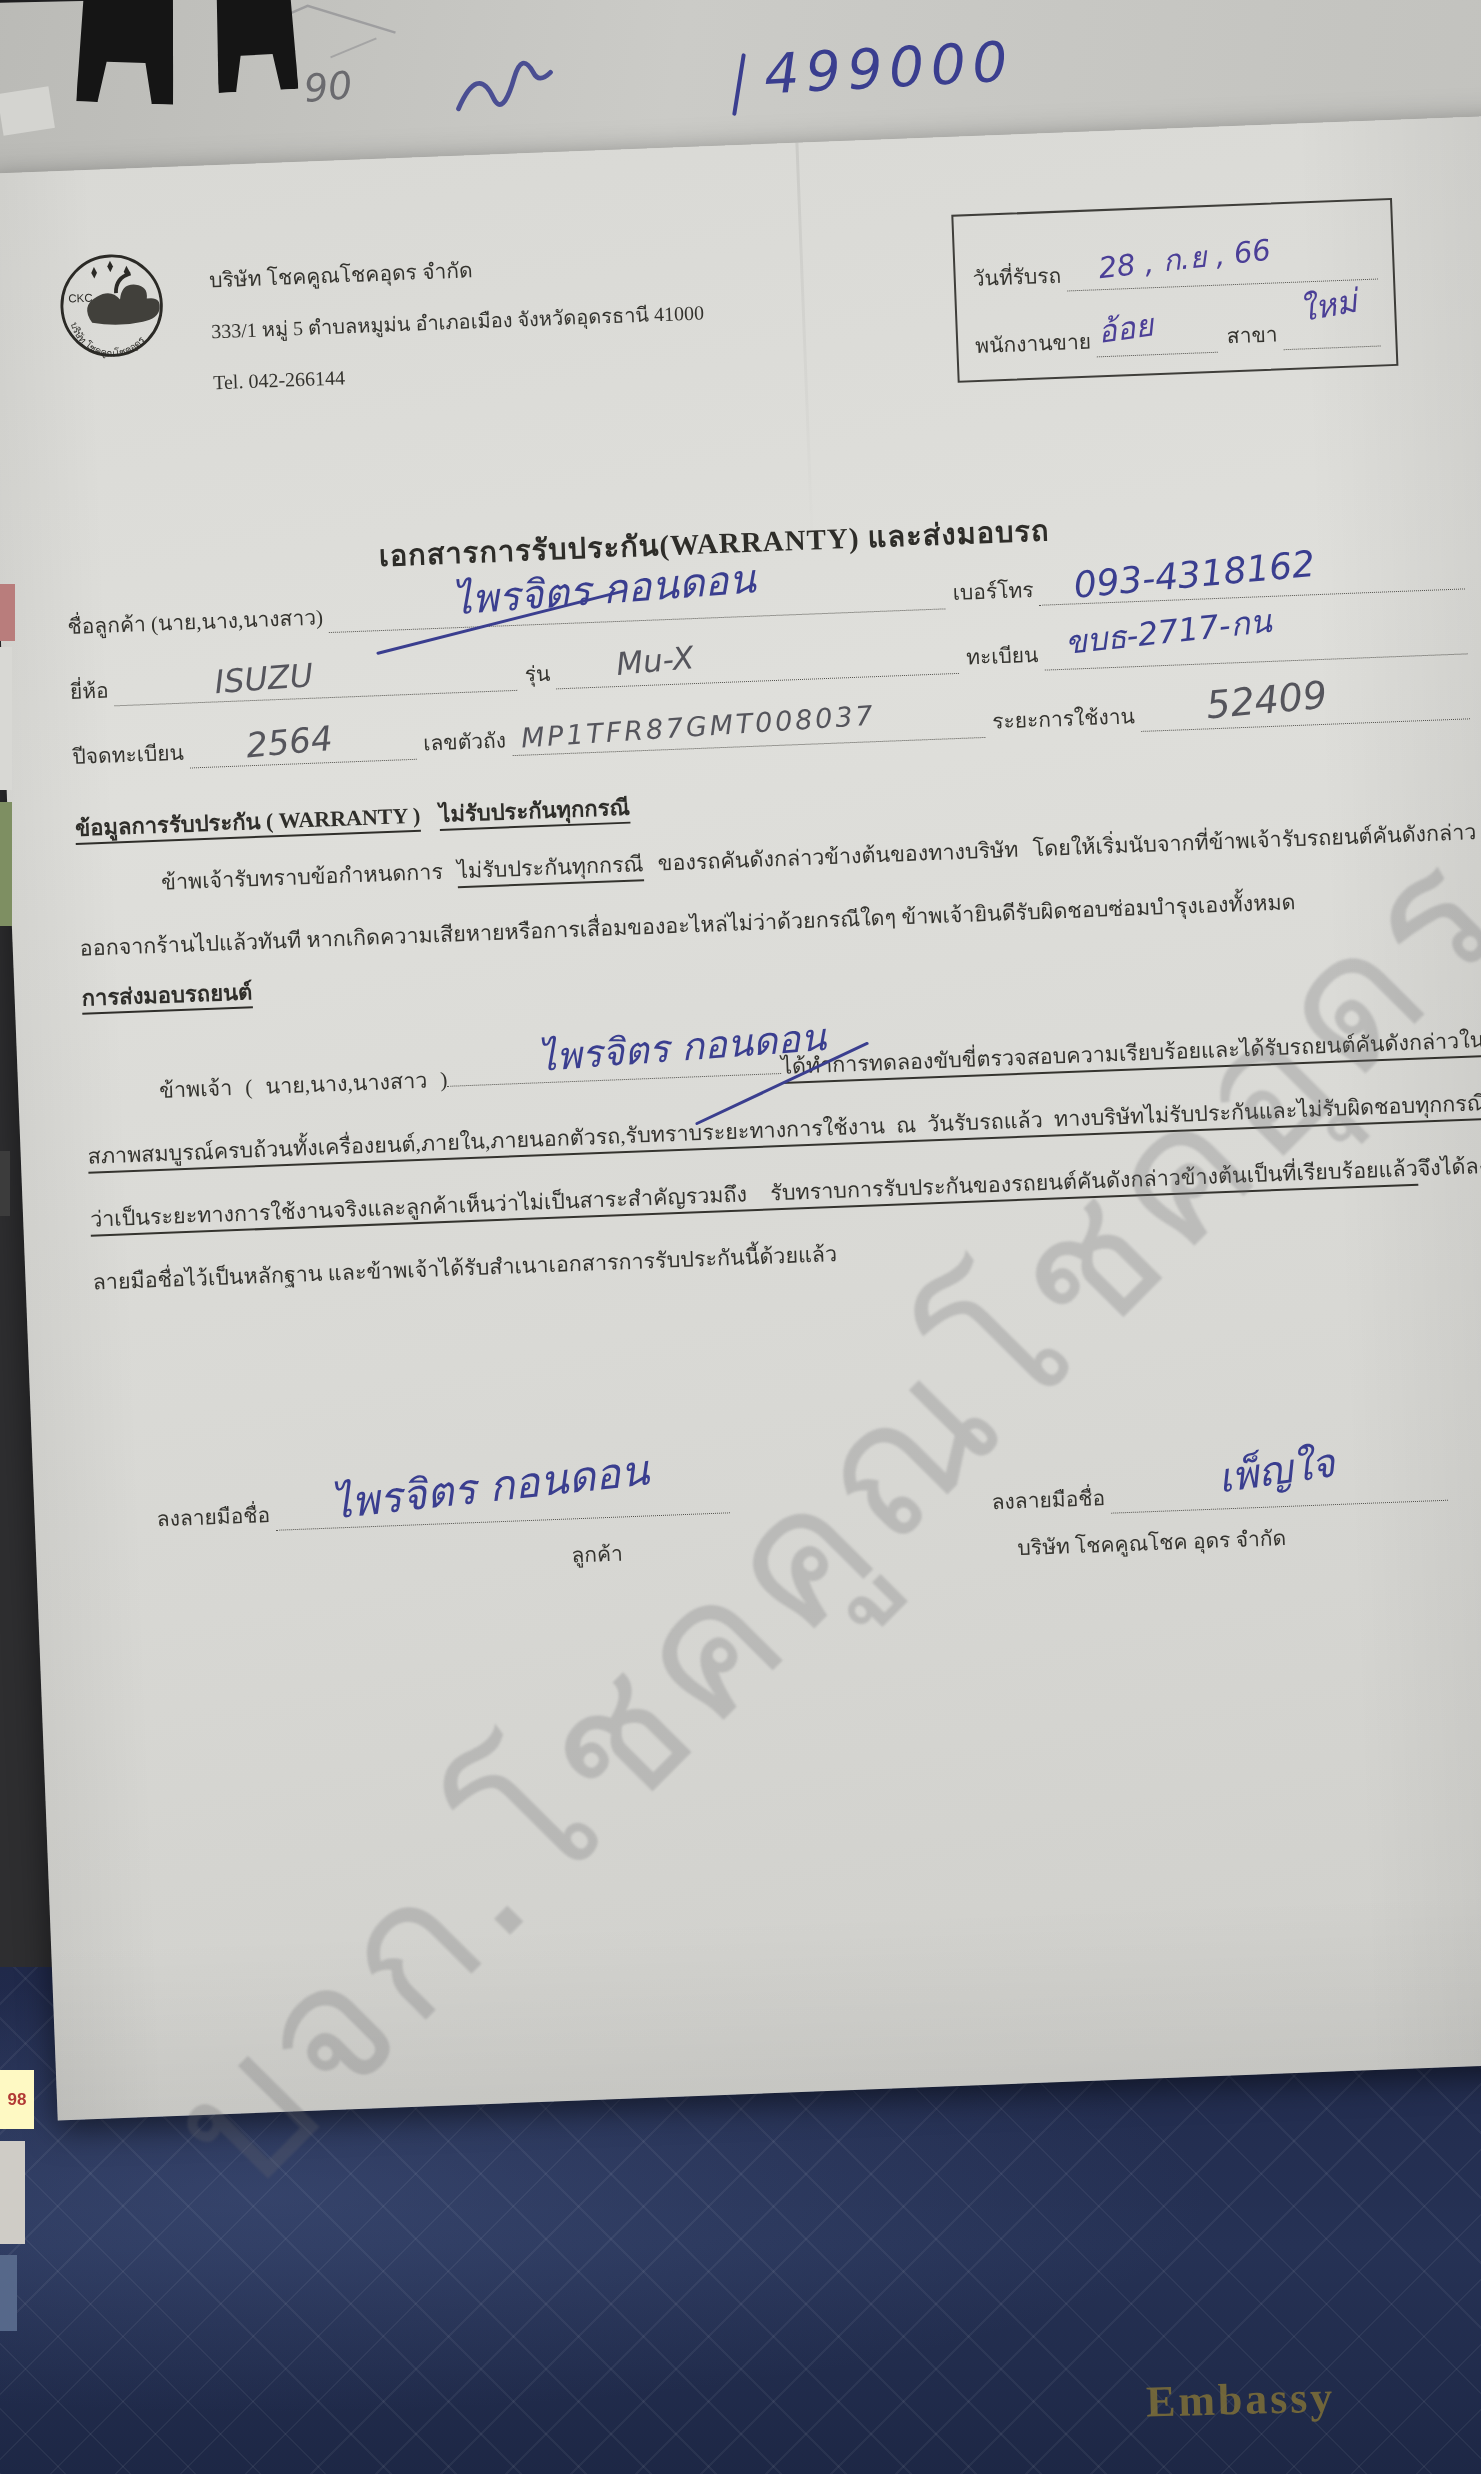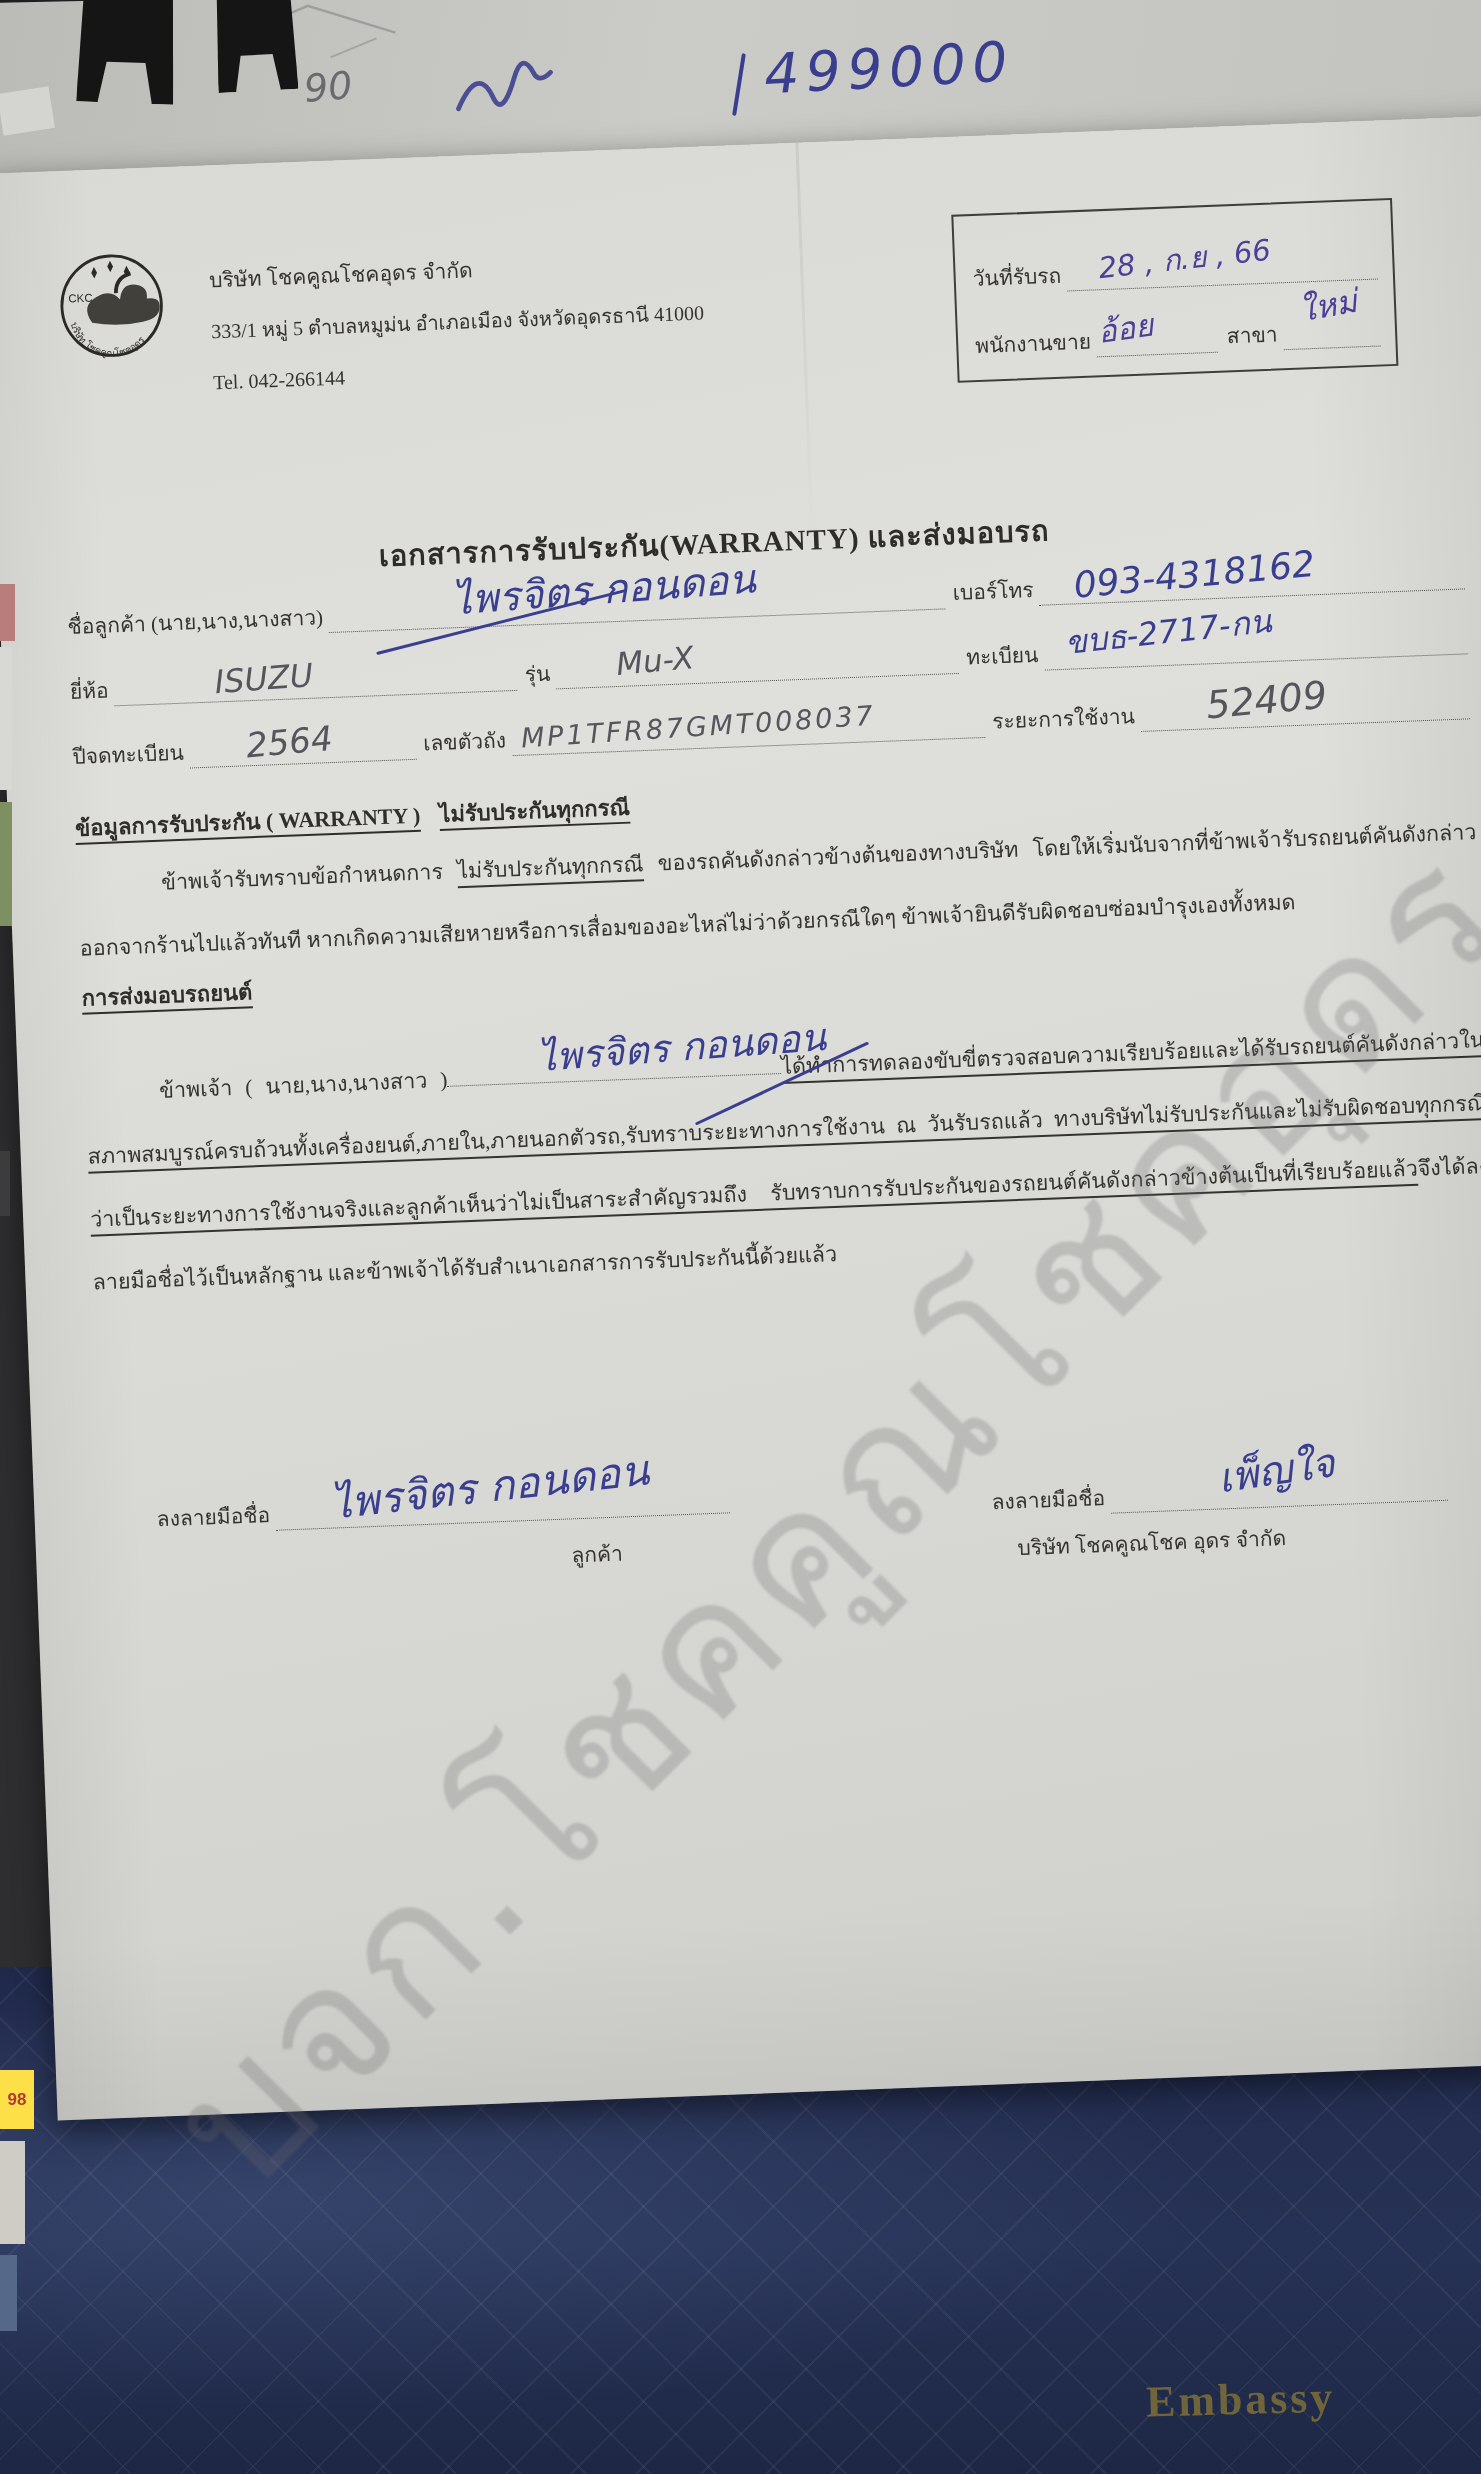--- a/index.html
+++ b/index.html
@@ -43,21 +43,21 @@
   .embassy{position:absolute;left:1146px;top:2374px;z-index:2;
     font:bold 44px "Liberation Serif",serif;color:rgba(130,115,55,.82);
     letter-spacing:2.9px;transform:rotate(-1.5deg);}
 
   
   .edge{position:absolute;z-index:5;}
   .edge-pink{left:0;top:584px;width:15.3px;height:57px;background:#b97d7c;}
   .edge-white{left:0;top:647px;width:11.5px;height:143px;background:#d8d8d4;}
   .edge-green{left:0;top:802px;width:12.4px;height:124px;background:#7e8f62;}
   .edge-dark{left:0;top:1151px;width:9.5px;height:65px;background:#3c3c3c;}
-  .edge-note98{left:0;top:2070px;width:34px;height:59px;background:#fde047;
+  .edge-note98{left:0;top:2070px;width:34px;height:59px;background:#fef9c3;
     color:#b23a35;font:bold 17px "Liberation Sans",sans-serif;
     display:flex;align-items:center;justify-content:center;}
   .edge-white2{left:0;top:2141px;width:25px;height:103px;background:#cfccc6;}
   .edge-blue{left:0;top:2255px;width:17px;height:76px;background:#56688a;}
 
   
   .doc{position:absolute;left:-17px;top:174px;width:1528px;height:1948px;z-index:3;
     transform:rotate(-2.2deg);transform-origin:0 0;
     background:linear-gradient(172deg,#d9d9d5 0%,#dfdfdb 30%,#d7d7d3 68%,#cfcfcb 100%);
     box-shadow:0 9.5px 32px rgba(0,0,0,.5);}

